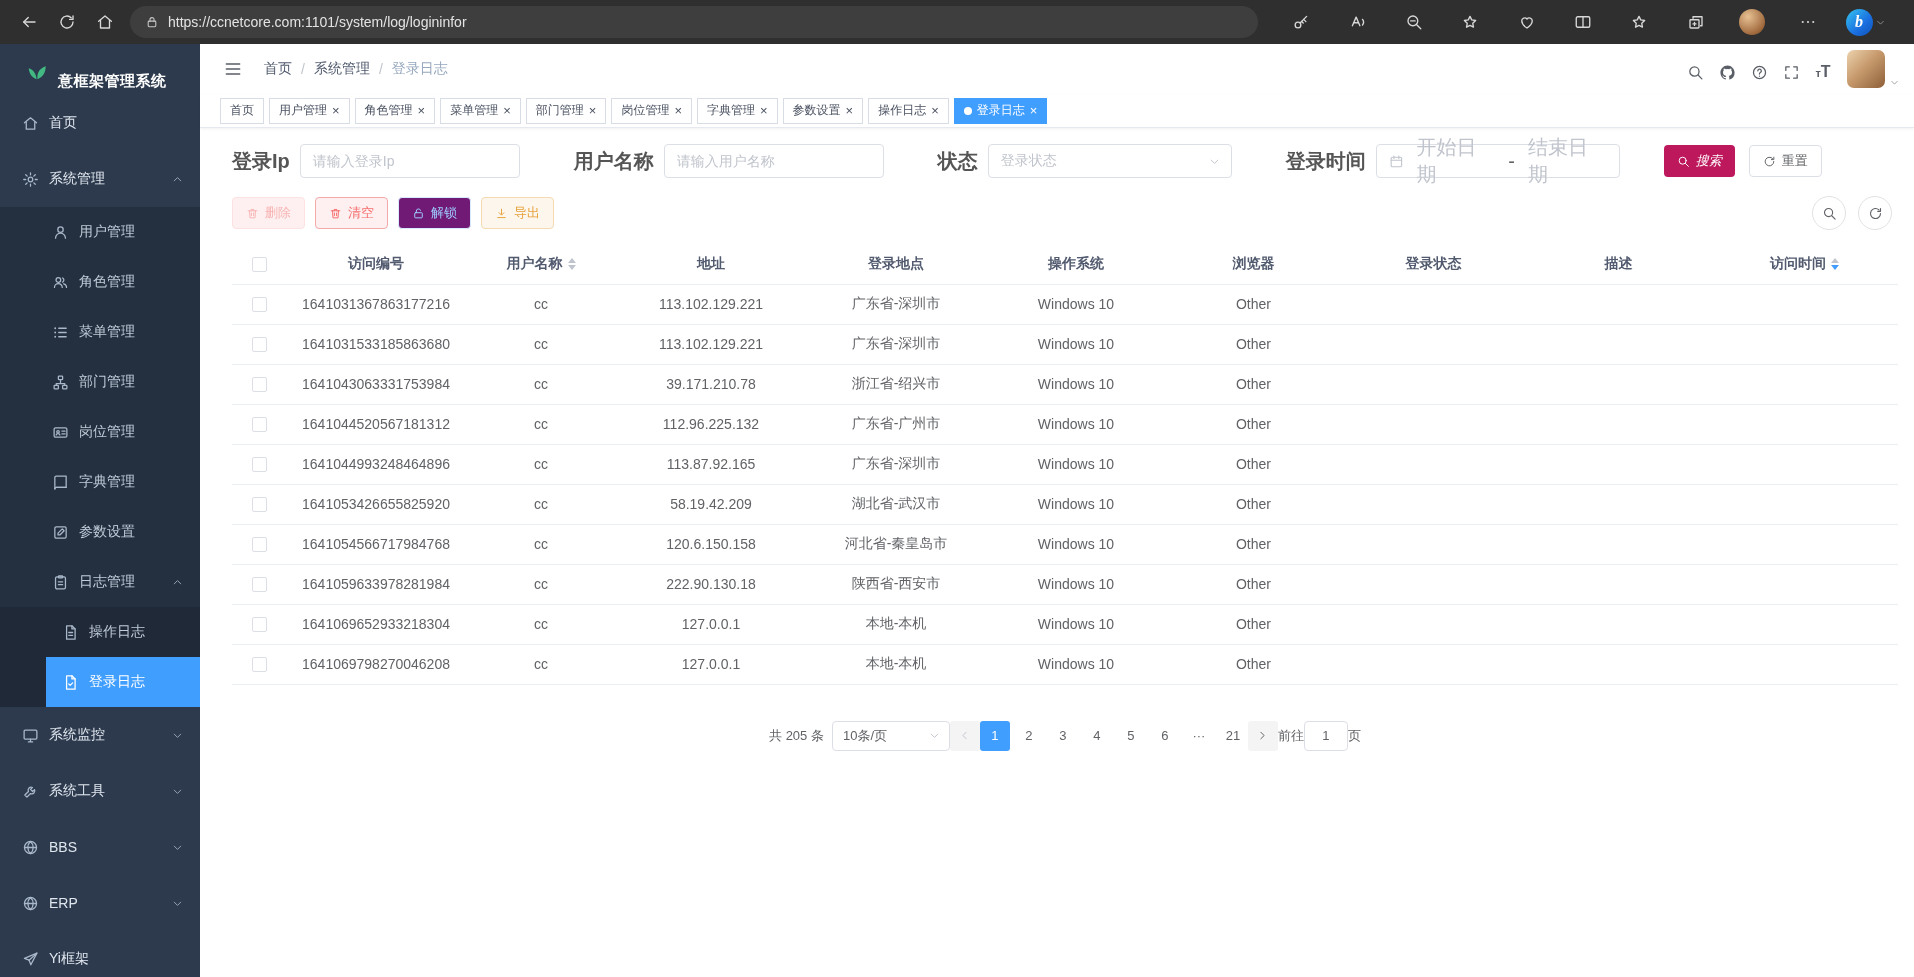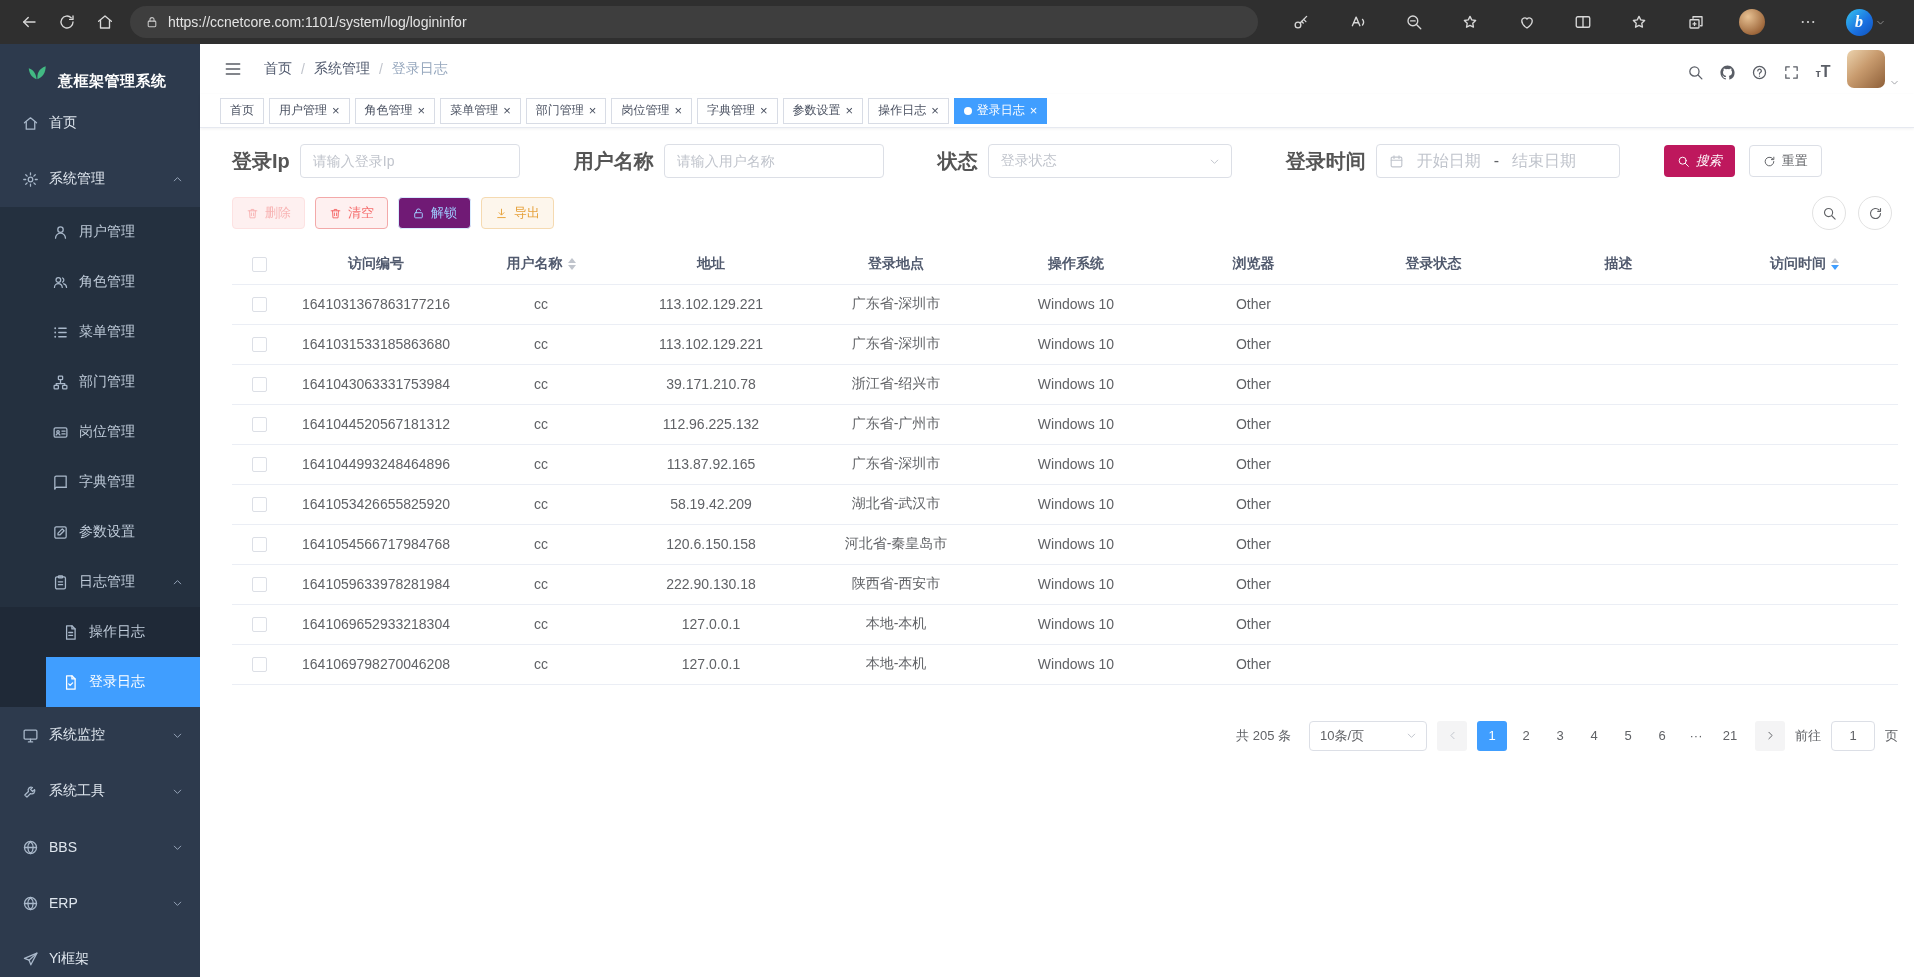--- a/index.html
+++ b/index.html
@@ -65,21 +65,21 @@
   
   .content { flex:1; padding:16px 16px 0 32px; overflow:hidden; }
 
   .filter-row { display:flex; align-items:center; margin-bottom:18px; }
   .f-item { display:flex; align-items:center; margin-right:54px; }
   .f-label { font-size:20px; font-weight:700; color:#555; margin-right:10px; white-space:nowrap; }
   .f-input { width:220px; height:34px; border:1px solid #dcdfe6; border-radius:4px; padding:0 12px; font-size:14px; color:#606266; }
   .f-input::placeholder { color:#c0c4cc; }
   .f-select { width:244px; height:34px; border:1px solid #dcdfe6; border-radius:4px; display:flex; align-items:center; justify-content:space-between; padding:0 10px 0 12px; font-size:14px; color:#c0c4cc; cursor:pointer; }
   .sel-caret { width:13px; height:13px; color:#c0c4cc; }
-  .f-date { width:244px; height:34px; border:1px solid #dcdfe6; border-radius:4px; display:flex; align-items:center; gap:13px; padding:0 12px; font-size:16px; color:#c0c4cc; cursor:pointer; }
+  .f-date { width:244px; height:34px; border:1px solid #dcdfe6; border-radius:4px; display:flex; align-items:center; gap:13px; padding:0 12px; font-size:20px; color:#c0c4cc; cursor:pointer; }
   .f-date .svgi { width:15px; height:15px; color:#c0c4cc; }
   .f-date .dsep { color:#606266; }
   .f-buttons { display:flex; gap:14px; margin-left:-12px; }
   .btn { height:32px; border-radius:4px; font-size:13px; display:inline-flex; align-items:center; gap:6px; padding:0 13px; }
   .btn .svgi { width:13px; height:13px; }
   .btn-primary { background:#be185d; color:#fff;font-style:italic; }
   .btn-default { background:#fff; border:1px solid #dcdfe6; color:#606266; }
 
   .toolbar-row { display:flex; align-items:center; margin-bottom:14px; }
   .tbtn { height:32px; padding:0 13px; border-radius:4px; font-size:13px; display:inline-flex; align-items:center; gap:6px; margin-right:10px; border:1px solid transparent; }
@@ -97,21 +97,21 @@
   .data-table th { height:40px; font-size:14px; font-weight:700; color:#515a6e; text-align:center; border-bottom:1px solid #ebeef5; white-space:nowrap; }
   .data-table td { height:40px; font-size:14px; color:#606266; text-align:center; border-bottom:1px solid #ebeef5; white-space:nowrap; overflow:hidden; }
   .checkbox { width:15px; height:15px; border:1px solid #dcdfe6; border-radius:2px; background:#fff; display:inline-block; vertical-align:middle; cursor:pointer; }
   .sort { display:inline-flex; flex-direction:column; vertical-align:middle; margin-left:5px; cursor:pointer; }
   .sort i { width:0; height:0; border:4px solid transparent; display:block; }
   .sort .up { border-bottom:5px solid #c0c4cc; margin-bottom:2px; }
   .sort .down { border-top:5px solid #c0c4cc; }
   .sort .down.on { border-top-color:#409eff; }
 
   
-  .pagination { display:flex; align-items:center; justify-content:flex-end; gap:10px; margin-top:36px; font-size:13px; color:#606266; }
+  .pagination { display:flex; align-items:center; justify-content:center; margin-top:36px; font-size:13px; color:#606266; }
   .ptotal { margin-right:8px; }
   .psize { width:118px; height:30px; border:1px solid #dcdfe6; border-radius:4px; display:flex; align-items:center; justify-content:space-between; padding:0 8px 0 10px; cursor:pointer; }
   .pager { display:flex; gap:4px; }
   .pbtn { min-width:30px; height:30px; display:inline-flex; align-items:center; justify-content:center; border-radius:3px; color:#606266; font-size:13px; padding:0 4px; }
   .pbtn .svgi { width:13px; height:13px; }
   .pbtn.pnav { background:#f4f4f5; }
   .pbtn.pnav.disabled { color:#c0c4cc; }
   .pbtn.active { background:#409eff; color:#fff; }
   .pgoto-input { width:44px; height:30px; border:1px solid #dcdfe6; border-radius:4px; text-align:center; font-size:13px; color:#606266; }
 </style>

